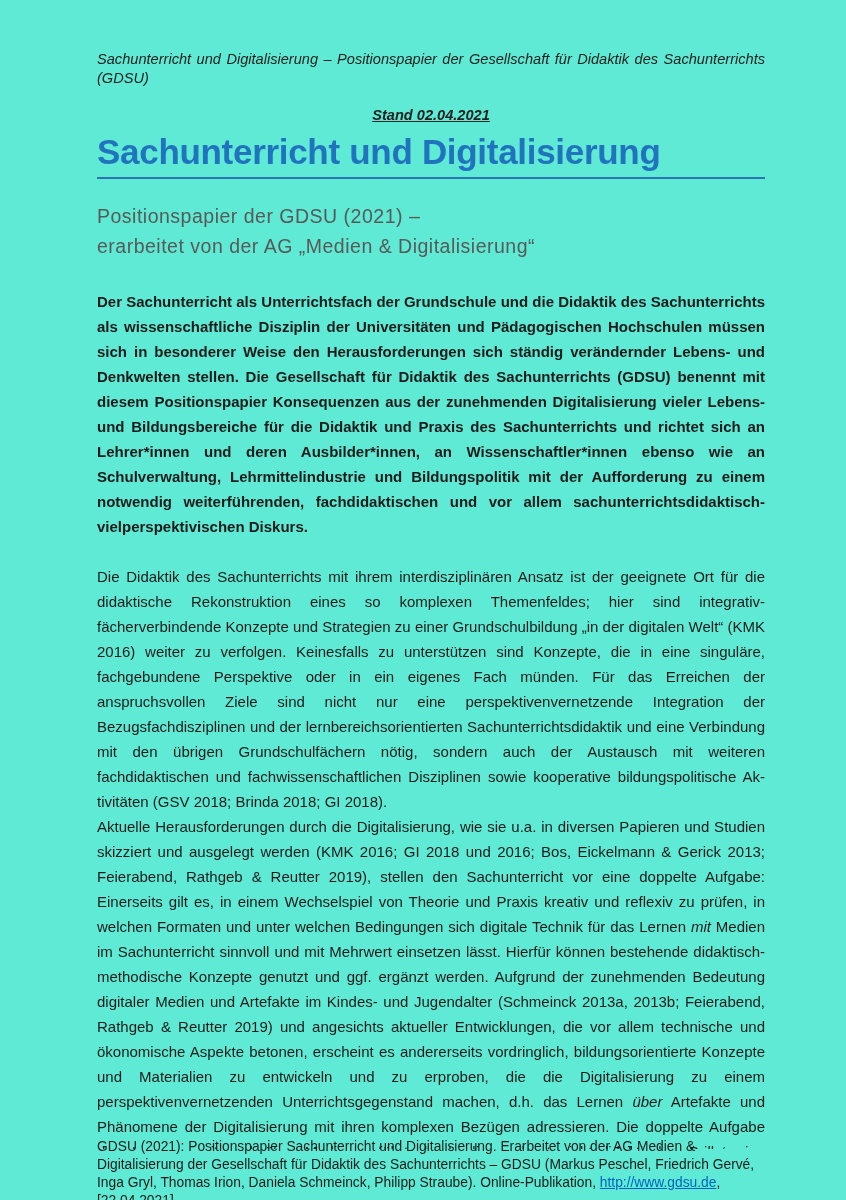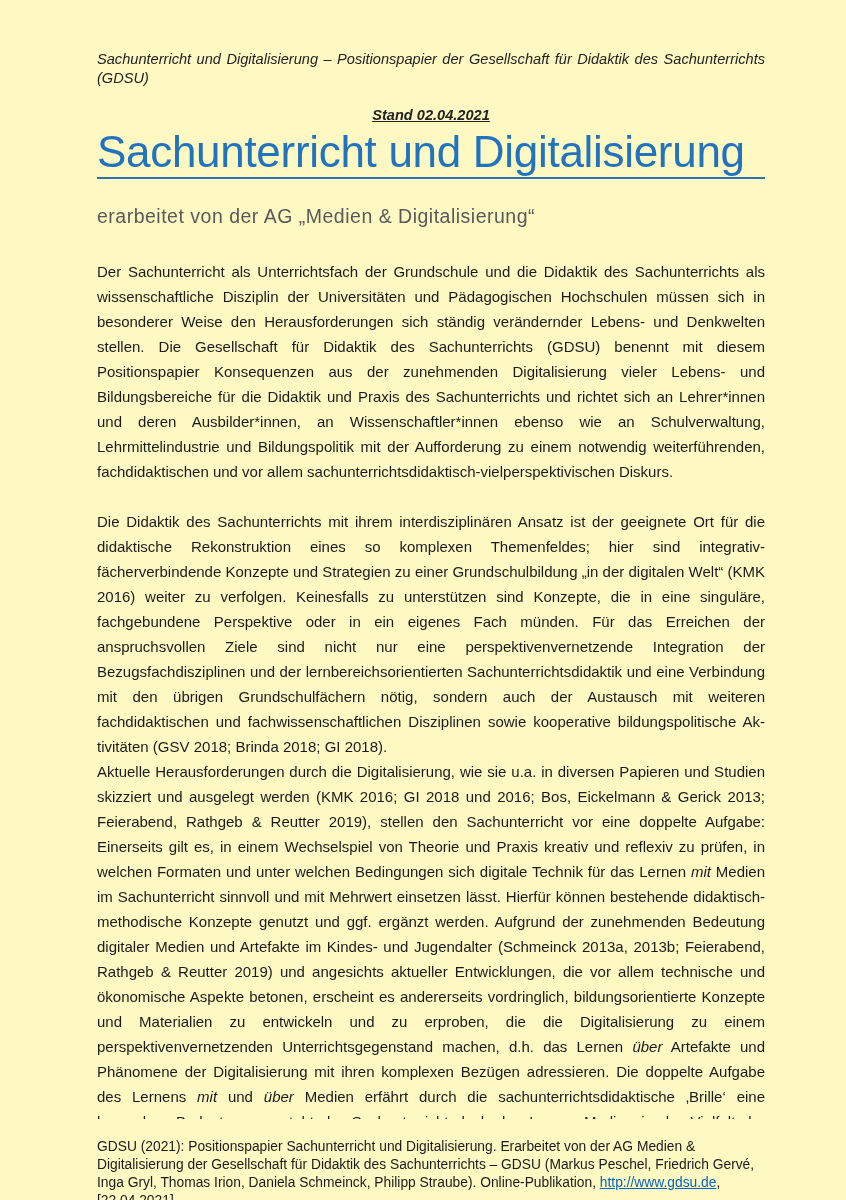--- a/index.html
+++ b/index.html
@@ -4,21 +4,21 @@
 <style>
   html, body {
     margin: 0;
     padding: 0;
     background: #ffffff;
   }
   .page {
     position: relative;
     width: 846px;
     height: 1200px;
-    background: #fef9c3;
+    background: #5eead4;
     overflow: hidden;
     font-family: "Liberation Sans", sans-serif;
     color: #1c1c1c;
   }
   .content {
     position: absolute;
     left: 97px;
     width: 668px;
     top: 0;
   }
@@ -35,23 +35,23 @@
     margin-top: 19px;
     text-align: center;
     font-style: italic;
     font-weight: 700;
     font-size: 14.6px;
     text-decoration: underline;
     color: #222222;
   }
   .page-title {
     margin-top: 9px;
-    font-size: 44px;
+    font-size: 35px;
     line-height: 40px;
-    font-weight: 400;
+    font-weight: 700;
     letter-spacing: -0.3px;
     color: var(--title-blue, #2173BE);
   }
   .title-rule {
     margin-top: 5px;
     border: 0;
     border-top: 2.5px solid var(--rule-blue, #2E74B5);
   }
   .subtitle {
     margin-top: 22px;
@@ -68,21 +68,21 @@
     hyphens: auto;
     -webkit-hyphens: auto;
     color: #1b1b1b;
     height: 860px;
     overflow: hidden;
   }
   .body-text p {
     margin: 0;
   }
   .para-lead {
-    font-weight: 400;
+    font-weight: 700;
     margin-bottom: 25px !important;
   }
   .footer {
     position: absolute;
     left: 97px;
     width: 668px;
     top: 1094px;
     color: #1b1b1b;
   }
   .citation-label {
@@ -109,20 +109,21 @@
 
     <div class="doc-header-line">Sachunterricht und Digitalisierung – Positionspapier der Gesellschaft für Didaktik des Sachunterrichts (GDSU)</div>
 
     <div class="stand-line">Stand 02.04.2021</div>
 
     <h1 class="page-title" style="margin:9px 0 0 0;">Sachunterricht und Digitalisierung</h1>
 
     <hr class="title-rule">
 
     <div class="subtitle">
+      <div>Positionspapier der GDSU (2021) –</div>
       <div>erarbeitet von der AG „Medien &amp; Digitalisierung“</div>
     </div>
 
     <div class="body-text">
       <p class="para-lead">Der Sachunterricht als Unterrichtsfach der Grundschule und die Didaktik des Sachunterrichts als wis­senschaftliche Disziplin der Universitäten und Pädagogischen Hochschulen müssen sich in besonderer Weise den Herausforderungen sich ständig verändernder Lebens- und Denkwelten stellen. Die Gesell­schaft für Didaktik des Sachunterrichts (GDSU) benennt mit diesem Positionspapier Konsequenzen aus der zunehmenden Digitalisierung vieler Lebens- und Bildungsbereiche für die Didaktik und Praxis des Sachunterrichts und richtet sich an Lehrer*innen und deren Ausbilder*innen, an Wissenschaft­ler*innen ebenso wie an Schulverwaltung, Lehrmittelindustrie und Bildungspolitik mit der Aufforde­rung zu einem notwendig weiterführenden, fachdidaktischen und vor allem sachunterrichtsdidak­tisch-vielperspektivischen Diskurs.</p>
       <p>Die Didaktik des Sachunterrichts mit ihrem interdisziplinären Ansatz ist der geeignete Ort für die didak­tische Rekonstruktion eines so komplexen Themenfeldes; hier sind integrativ-fächerverbindende Kon­zepte und Strategien zu einer Grundschulbildung „in der digitalen Welt“ (KMK 2016) weiter zu verfolgen. Keinesfalls zu unterstützen sind Konzepte, die in eine singuläre, fachgebundene Perspektive oder in ein eigenes Fach münden. Für das Erreichen der anspruchsvollen Ziele sind nicht nur eine perspektivenver­netzende Integration der Bezugsfachdisziplinen und der lernbereichsorientierten Sachunterrichtsdidak­tik und eine Verbindung mit den übrigen Grundschulfächern nötig, sondern auch der Austausch mit wei­teren fachdidaktischen und fachwissenschaftlichen Disziplinen sowie kooperative bildungspolitische Ak­tivitäten (GSV 2018; Brinda 2018; GI 2018).</p>
       <p>Aktuelle Herausforderungen durch die Digitalisierung, wie sie u.a. in diversen Papieren und Studien skiz­ziert und ausgelegt werden (KMK 2016; GI 2018 und 2016; Bos, Eickelmann &amp; Gerick 2013; Feierabend, Rathgeb &amp; Reutter 2019), stellen den Sachunterricht vor eine doppelte Aufgabe: Einerseits gilt es, in einem Wechselspiel von Theorie und Praxis kreativ und reflexiv zu prüfen, in welchen Formaten und unter welchen Bedingungen sich digitale Technik für das Lernen <i>mit</i> Medien im Sachunterricht sinnvoll und mit Mehrwert einsetzen lässt. Hierfür können bestehende didaktisch-methodische Konzepte ge­nutzt und ggf. ergänzt werden. Aufgrund der zunehmenden Bedeutung digitaler Medien und Artefakte im Kindes- und Jugendalter (Schmeinck 2013a, 2013b; Feierabend, Rathgeb &amp; Reutter 2019) und ange­sichts aktueller Entwicklungen, die vor allem technische und ökonomische Aspekte betonen, erscheint es andererseits vordringlich, bildungsorientierte Konzepte und Materialien zu entwickeln und zu erpro­ben, die die Digitalisierung zu einem perspektivenvernetzenden Unterrichtsgegenstand machen, d.h. das Lernen <i>über</i> Artefakte und Phänomene der Digitalisierung mit ihren komplexen Bezügen adressie­ren. Die doppelte Aufgabe des Lernens <i>mit</i> und <i>über</i> Medien erfährt durch die sachunterrichtsdidakti­sche ‚Brille‘ eine besondere Bedeutung, versteht der Sachunterricht doch das Lernen  Medien in der Vielfalt der Lebensweltbezüge und beachtet dabei in konzeptioneller Hinsicht insbesondere Aspekte der</p>
 
     </div>
   </div>

